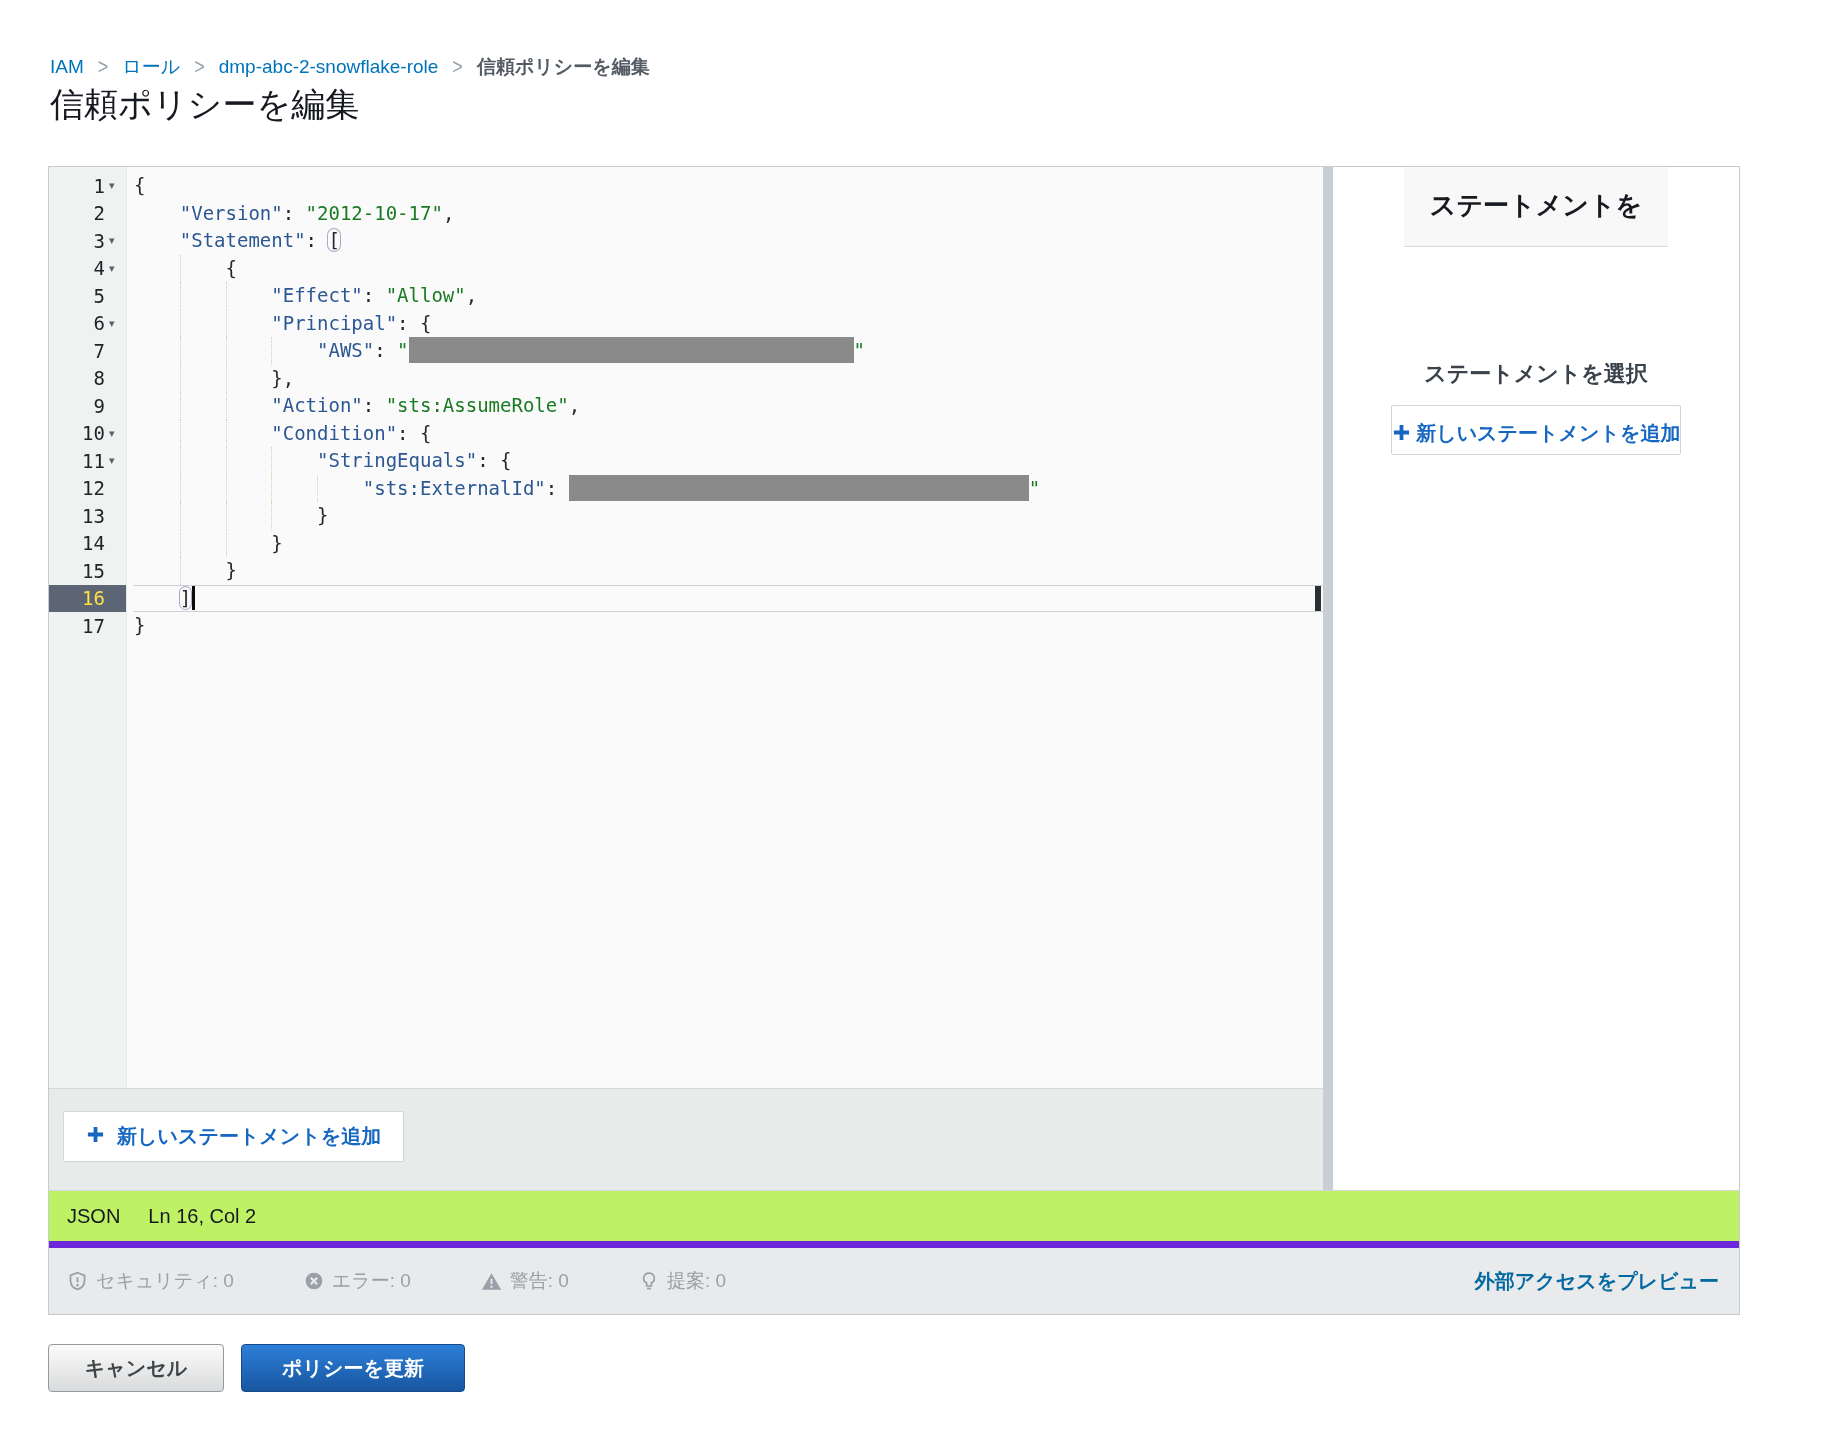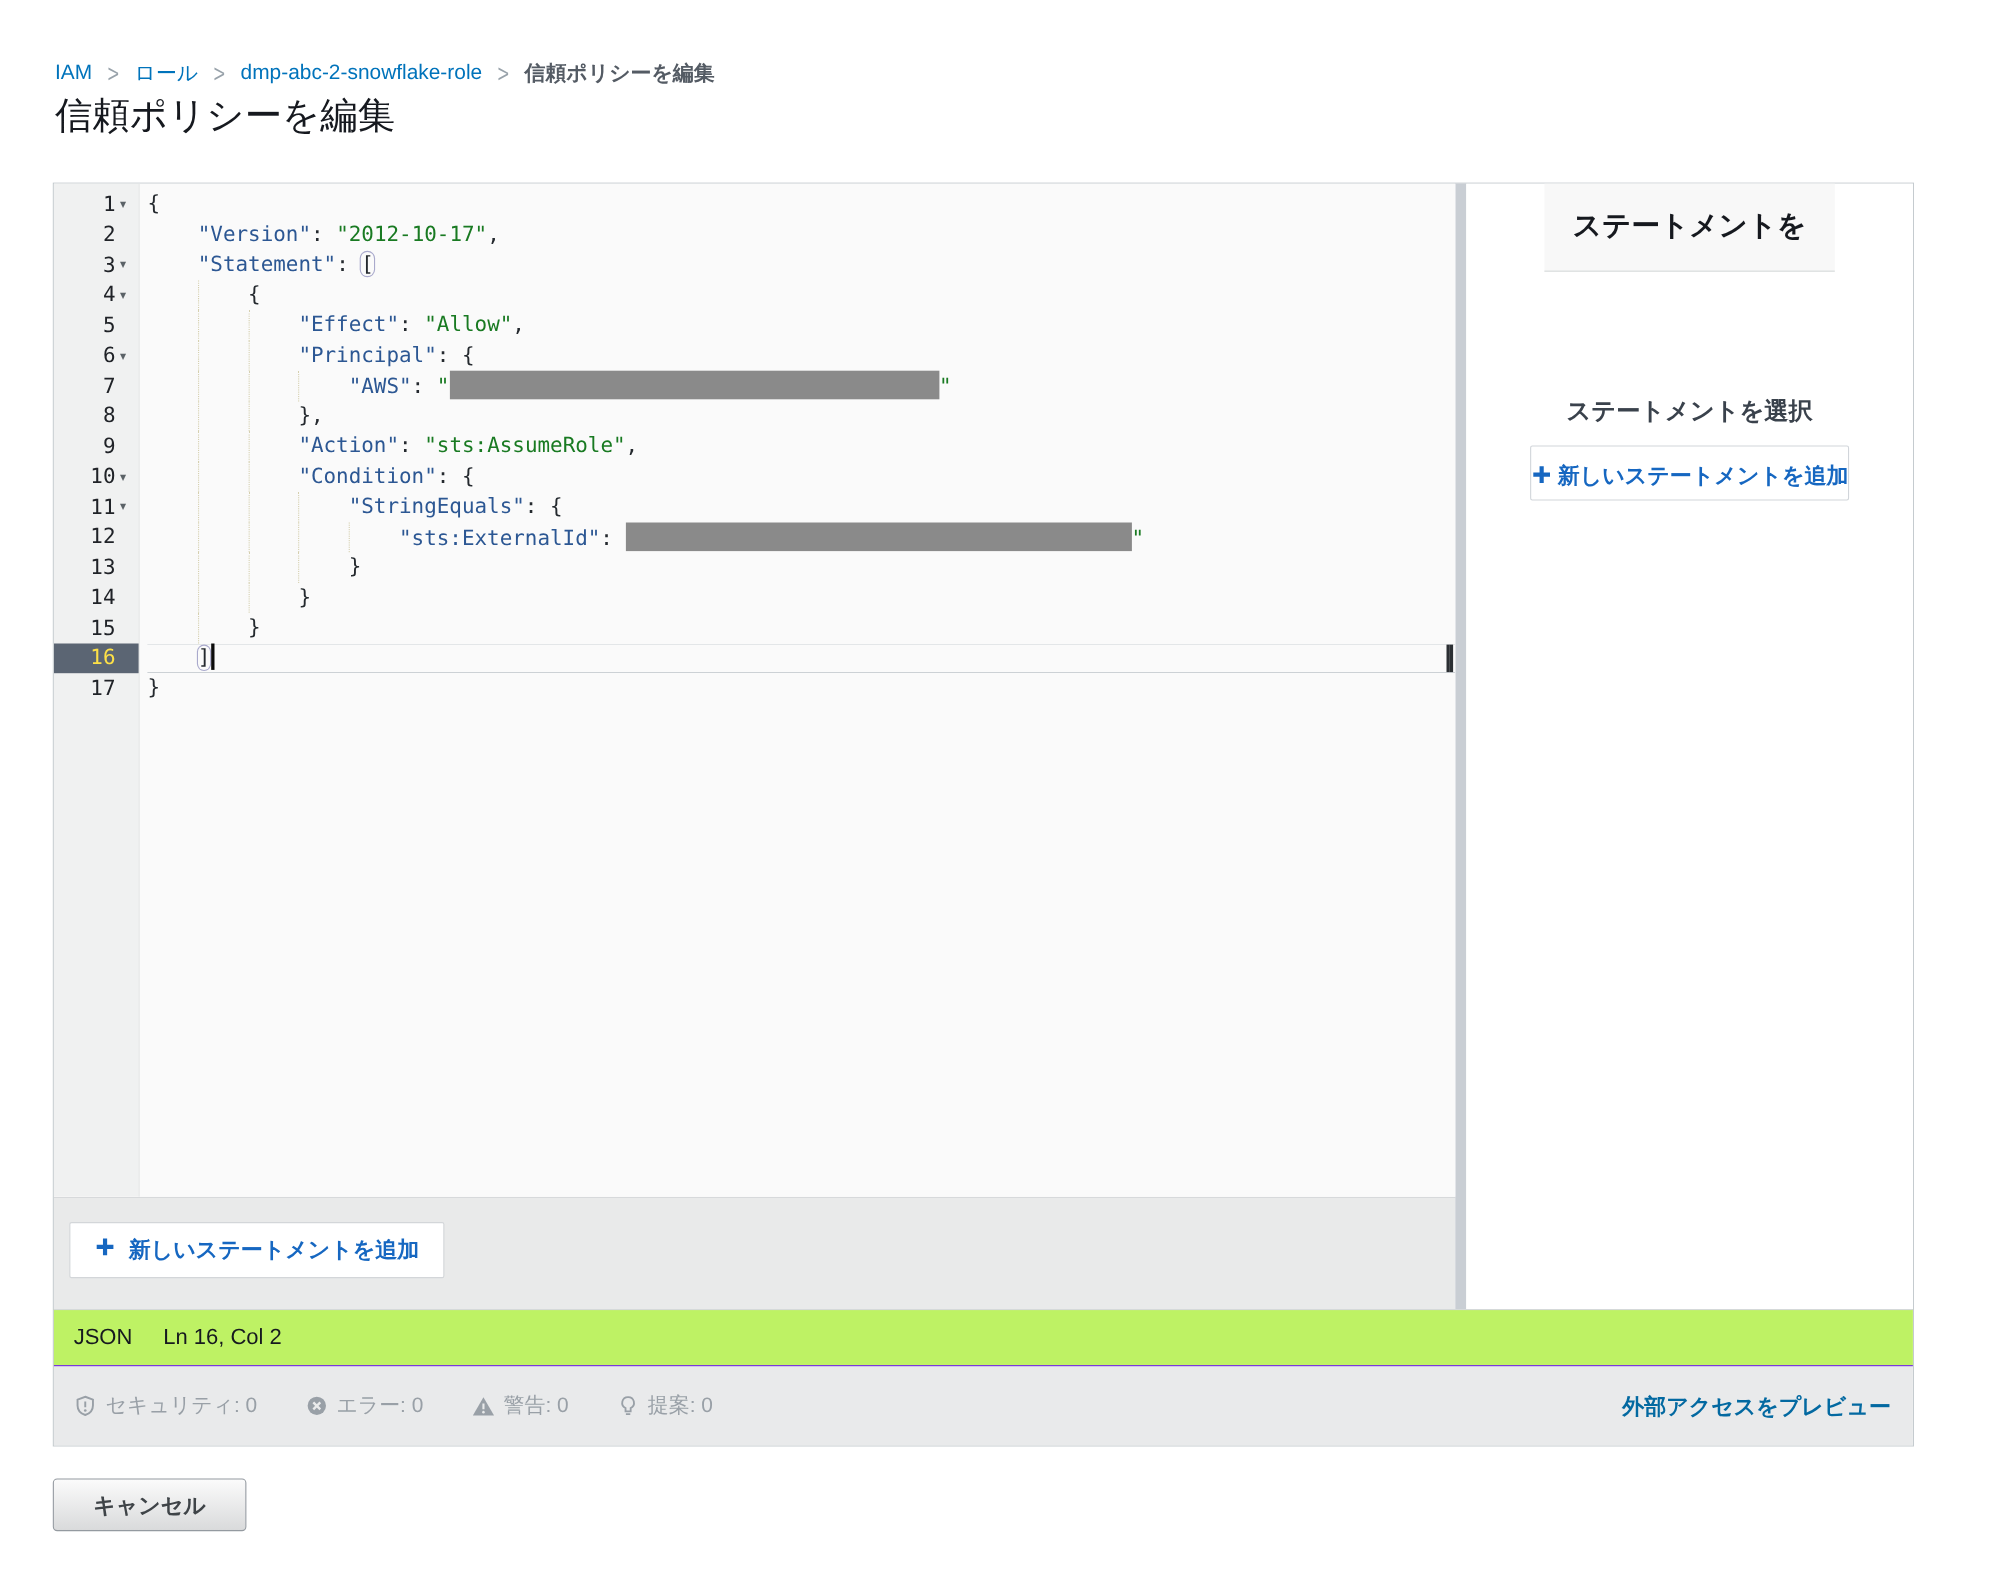--- a/index.html
+++ b/index.html
@@ -61,22 +61,22 @@
   .panel-empty-title { margin-top:112px; font-size:22px; font-weight:bold; color:#3a424c; }
   .panel-empty-desc { margin-top:22px; font-size:20px; line-height:1.6; color:#414750; }
   .panel-add-btn { margin-top:16px; width:100%; height:50px; overflow:hidden; background:#fff;
     border:1px solid #d1d5da; border-radius:2px; font-size:20px; font-weight:bold; color:#1667c1;
     line-height:30px; padding-top:8px; cursor:pointer; }
   .panel-add-btn .plus, .add-btn .plus { display:inline-block; vertical-align:-2px; }
 
   
   .json-bar { height:51px; background:#bef264; border-top:1px solid #d5d9d9; display:flex; align-items:center;
     padding-left:18px; font-size:20px; color:#16191f; gap:28px; }
-  .sec-bar { height:73px; background:#e9eaeb; border-top:1px solid #6d28d9; display:flex; align-items:center;
-    padding:0 20px 0 18px; color:#99a0a7; font-size:19px; }
+  .sec-bar { height:73px; background:#e9eaeb; border-top:7px solid #6d28d9; display:flex; align-items:center;
+    padding:0 20px 0 18px; color:#99a0a7; font-size:19px;gap:26px; }
   .sec-item { display:flex; align-items:center; gap:8px; margin-right:44px; }
   .sec-item svg { display:block; }
   .preview-link { margin-left:auto; font-size:20px; font-weight:bold; color:#0369a1; cursor:pointer; }
 
   
   .actions { position:absolute; top:1344px; left:48px; width:1692px; display:flex; justify-content:flex-start; gap:17px; }
   .btn { height:48px; border-radius:4px; font-size:20px; font-weight:bold; cursor:pointer;
     font-family:"Liberation Sans","DejaVu Sans",sans-serif; }
   .btn-cancel { width:176px; color:#3f4448; background:linear-gradient(#fbfbfb,#d9dadb);
     border:1px solid #949aa0; }
@@ -265,13 +265,14 @@
           </svg>
       </span>
       <span>提案: 0</span>
     </span>
     <span class="preview-link">外部アクセスをプレビュー</span>
   </div>
 </div>
 
 <div class="actions">
   <button class="btn btn-cancel">キャンセル</button>
+  <button class="btn btn-primary">ポリシーを更新</button>
 </div>
 
 </body></html>

